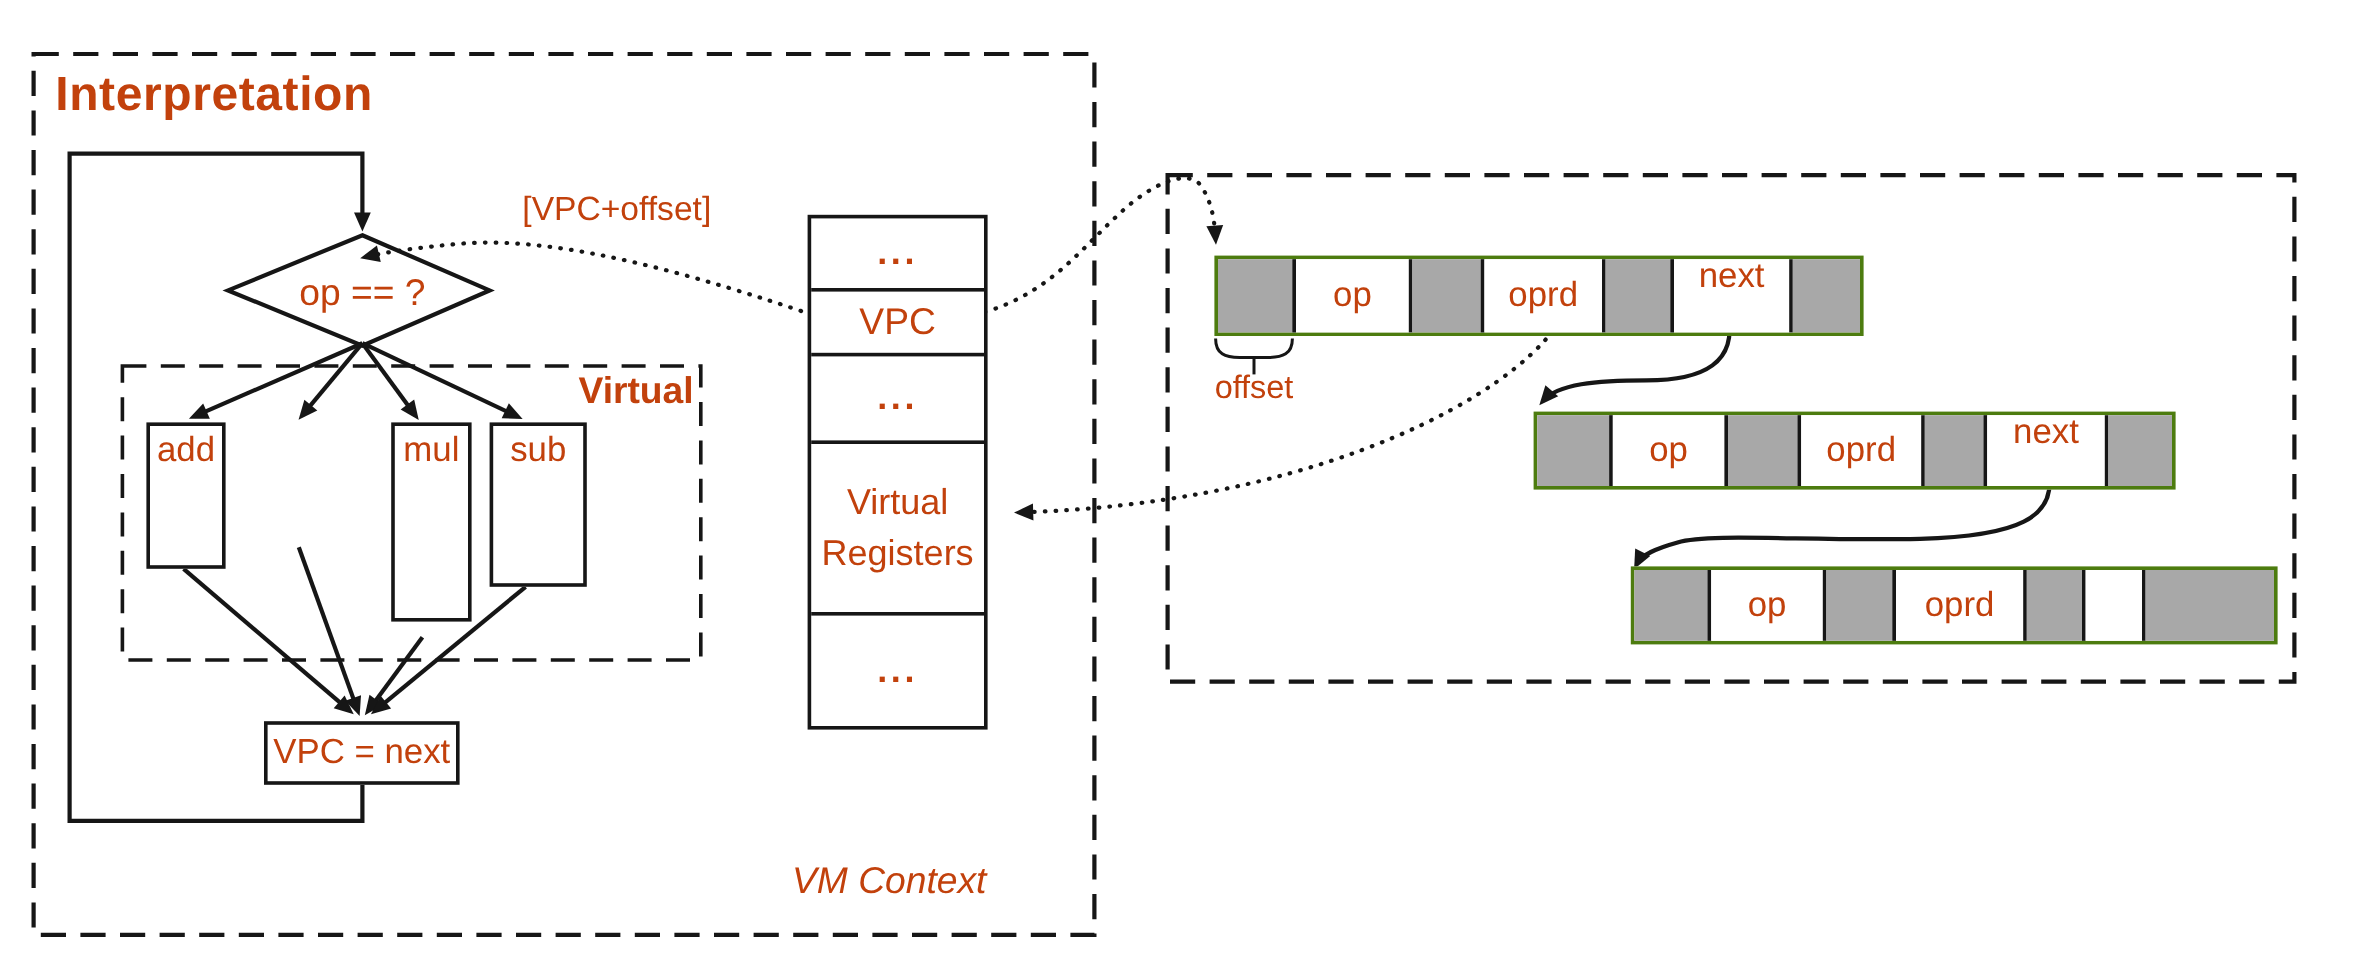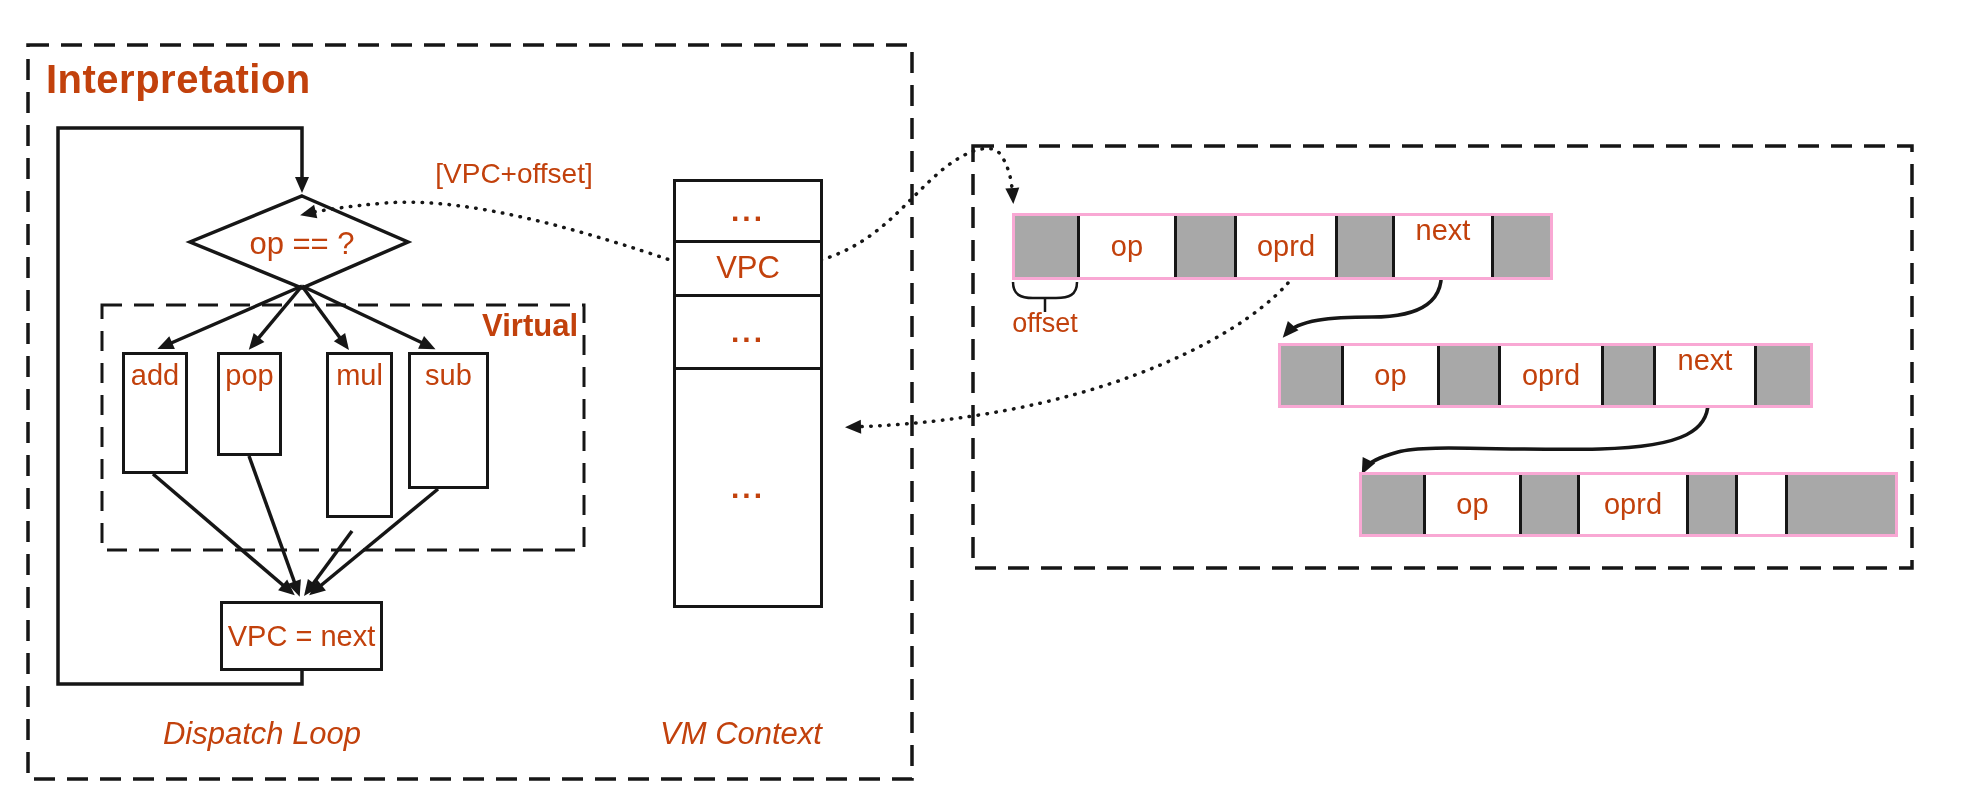--- a/index.html
+++ b/index.html
@@ -17,21 +17,21 @@
   .node-box{position:absolute;background:#ffffff;border:3px solid #161616;box-sizing:border-box;
         display:flex;align-items:center;justify-content:center;font-size:29px;}
   
   .vm-col{position:absolute;left:673px;top:179px;width:150px;height:429px;border:3px solid #161616;
           box-sizing:border-box;background:#ffffff;display:flex;flex-direction:column;}
   .vm-row{box-sizing:border-box;border-bottom:3px solid #161616;display:flex;align-items:center;
           justify-content:center;text-align:center;font-size:30px;line-height:1.45;}
   .vm-row:last-child{border-bottom:none;}
   .vm-dots{font-weight:bold;font-size:30px;letter-spacing:3px;}
   
-  .bc-row{position:absolute;display:flex;box-sizing:border-box;border:3px solid #f9a8d4;background:#ffffff;justify-content:center;}
+  .bc-row{position:absolute;display:flex;box-sizing:border-box;border:3px solid #4d7c0f;background:#ffffff;justify-content:center;}
   .bc-cell{box-sizing:border-box;border-right:3px solid #161616;display:flex;justify-content:center;
            align-items:center;font-size:29px;}
   .bc-cell:last-child{border-right:none;}
   .bc-cell.gray{background:#a8a8a8;}
   .bc-cell.white{background:#ffffff;}
   .bc-cell.ptr{align-items:flex-start;padding-top:0px;line-height:1.0;}
 </style>
 </head>
 <body>
 
@@ -86,32 +86,31 @@
 
   <div class="abs sec-title" style="left:46px;top:57px;">Interpretation</div>
 
   <div class="abs diamond-label" style="left:212px;top:226px;width:180px;">op == ?</div>
 
   <div class="abs plain" style="left:424px;top:158px;width:180px;text-align:center;">[VPC+offset]</div>
 
   <div class="abs sub-title" style="left:398px;top:308px;width:180px;text-align:right;">Virtual</div>
 
   <div class="hbox" style="left:122px;top:352px;width:66px;height:122px;">add</div>
-  <div class="hbox" style="left:217px;top:352px;width:65px;height:104px;">pop</div>
   <div class="hbox" style="left:326px;top:352px;width:67px;height:166px;">mul</div>
   <div class="hbox" style="left:408px;top:352px;width:81px;height:137px;">sub</div>
 
-  <div class="node-box" style="left:220px;top:601px;width:163px;height:70px;">VPC = next</div>
+  <div class="node-box" style="left:220px;top:601px;width:163px;height:53px;">VPC = next</div>
 
-  <div class="abs caption" style="left:142px;top:716px;width:240px;">Dispatch Loop</div>
 
   <div class="vm-col">
     <div class="vm-row vm-dots" style="height:61px;">...</div>
     <div class="vm-row" style="height:54px;font-size:31px;">VPC</div>
     <div class="vm-row vm-dots" style="height:73px;">...</div>
+    <div class="vm-row" style="height:143px;">Virtual Registers</div>
     <div class="vm-row vm-dots" style="flex:1;">...</div>
   </div>
 
   <div class="abs caption" style="left:621px;top:716px;width:240px;">VM Context</div>
 
 
   <div class="abs" style="left:975px;top:308px;width:140px;text-align:center;font-size:27px;">offset</div>
 
   <div id="bc-rows-host">
       <div class="bc-row" style="left: 1012px; top: 213px; height: 67px;">

